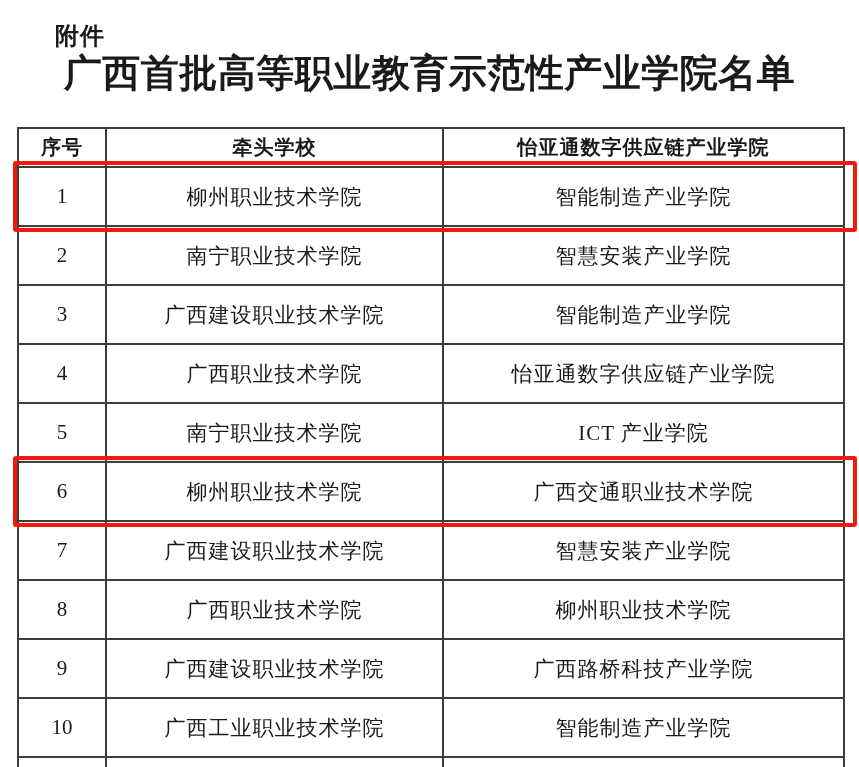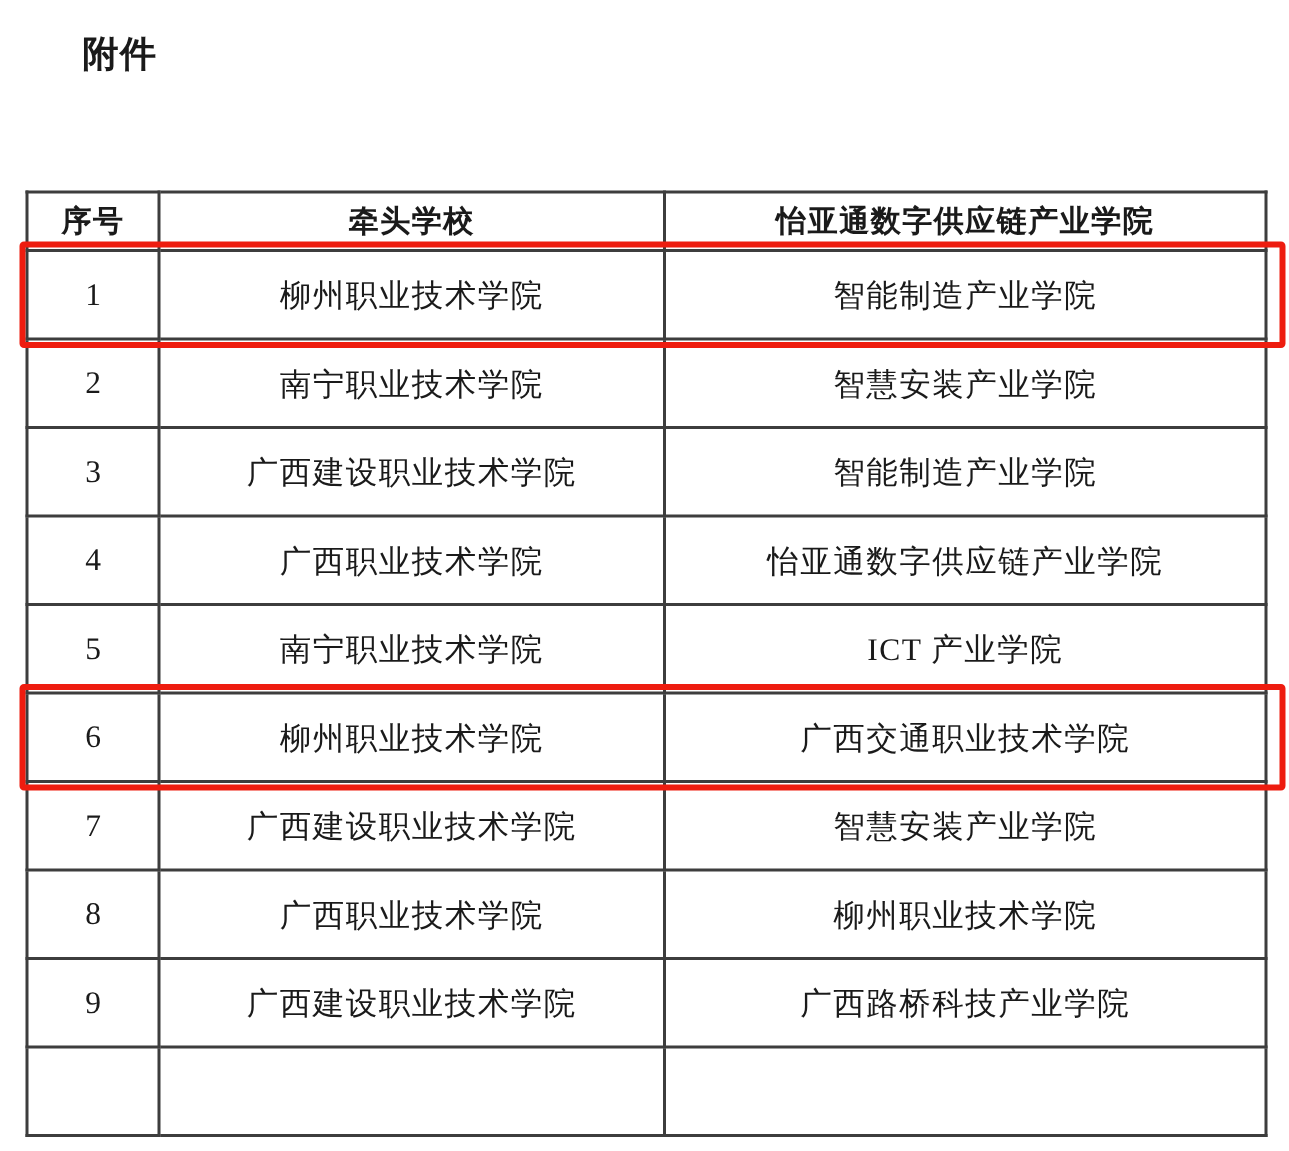--- a/index.html
+++ b/index.html
@@ -81,20 +81,21 @@
     background: transparent;
   }
 </style>
 </head>
 <body>
 
 <div class="page">
 
   <div class="attachment-label">附件</div>
 
+  <h1 class="doc-title">广西首批高等职业教育示范性产业学院名单</h1>
 
   <table class="roster">
     <colgroup>
       <col style="width:88px">
       <col style="width:337px">
       <col style="width:401px">
     </colgroup>
     <thead>
       <tr>
         <th>序号</th>
@@ -142,20 +143,25 @@
     <td class="cell-no">8</td>
     <td class="cell-school">广西职业技术学院</td>
     <td class="cell-college">柳州职业技术学院</td>
   </tr>
         <tr class="data-row">
     <td class="cell-no">9</td>
     <td class="cell-school">广西建设职业技术学院</td>
     <td class="cell-college">广西路桥科技产业学院</td>
   </tr>
         <tr class="data-row">
+    <td class="cell-no">10</td>
+    <td class="cell-school">广西工业职业技术学院</td>
+    <td class="cell-college">智能制造产业学院</td>
+  </tr>
+        <tr class="data-row">
     <td class="cell-no"></td>
     <td class="cell-school"></td>
     <td class="cell-college"></td>
   </tr>
       </tbody>
   </table>
 
   <div id="overlays">
       <div class="highlight-box" style="left: 13px; width: 844px; top: 161px; height: 71px;"></div>
       <div class="highlight-box" style="left: 13px; width: 844px; top: 456px; height: 71px;"></div>

